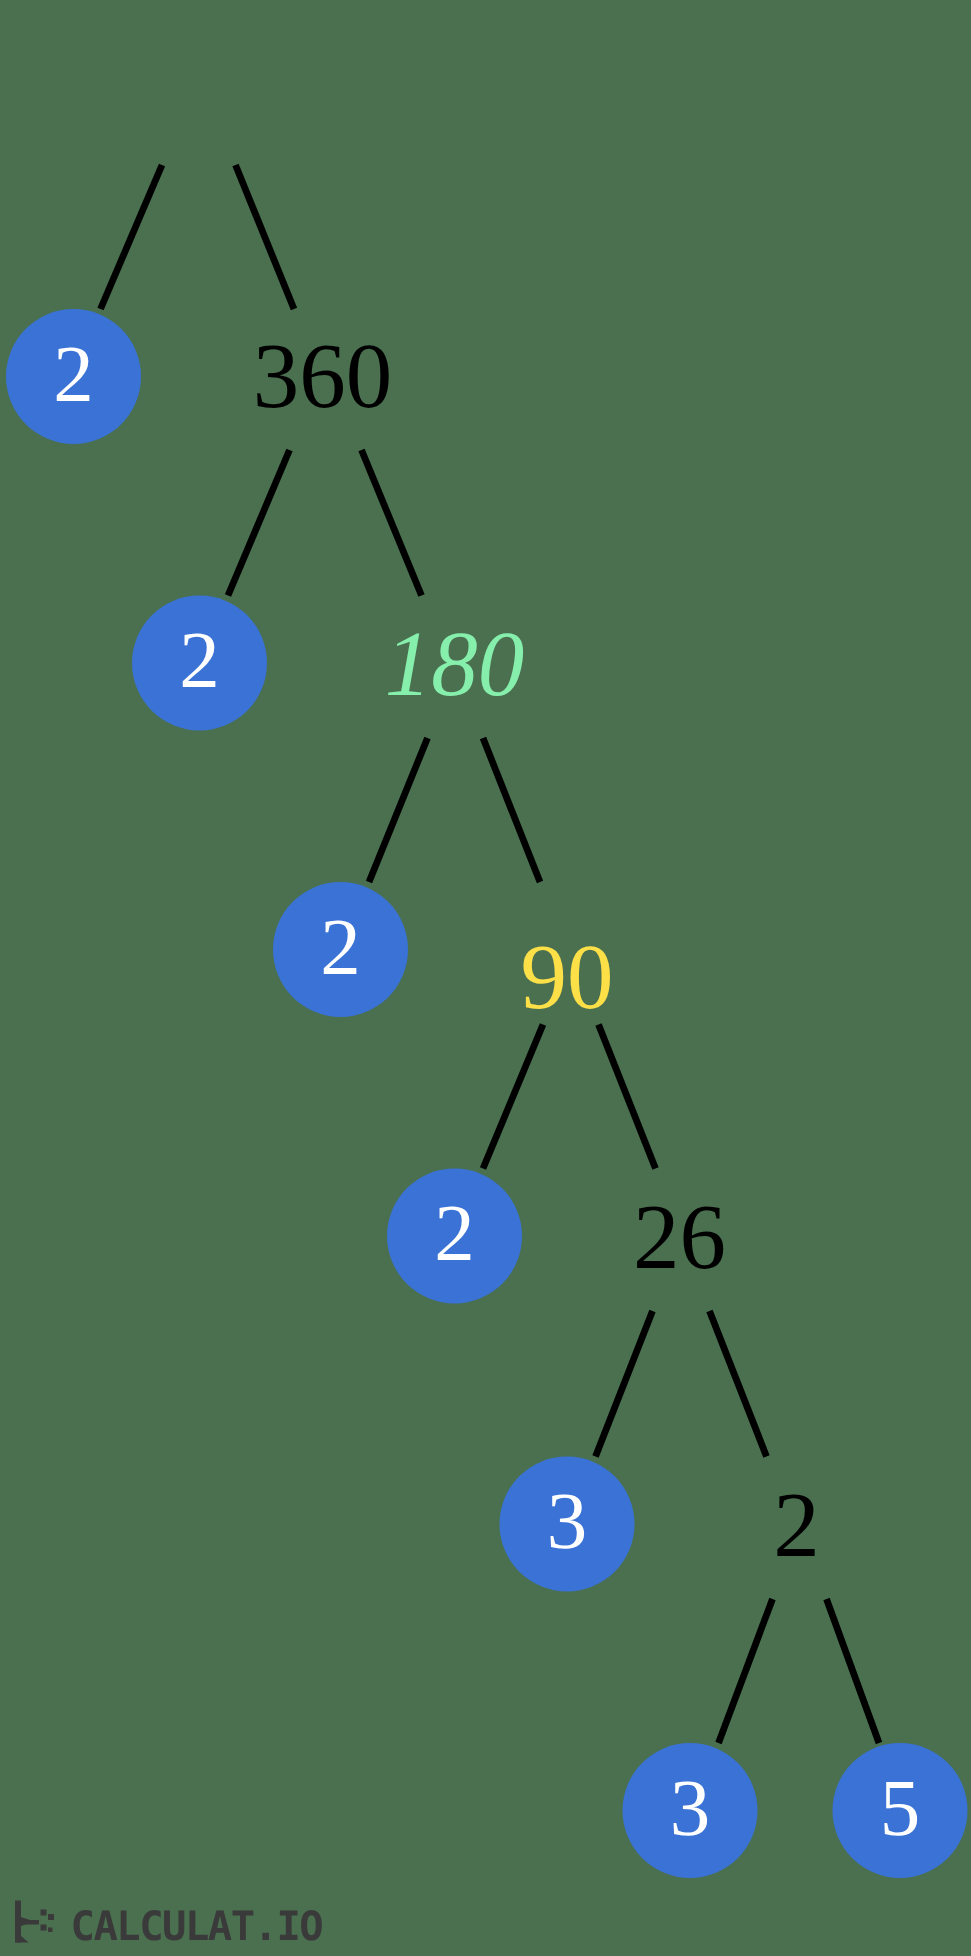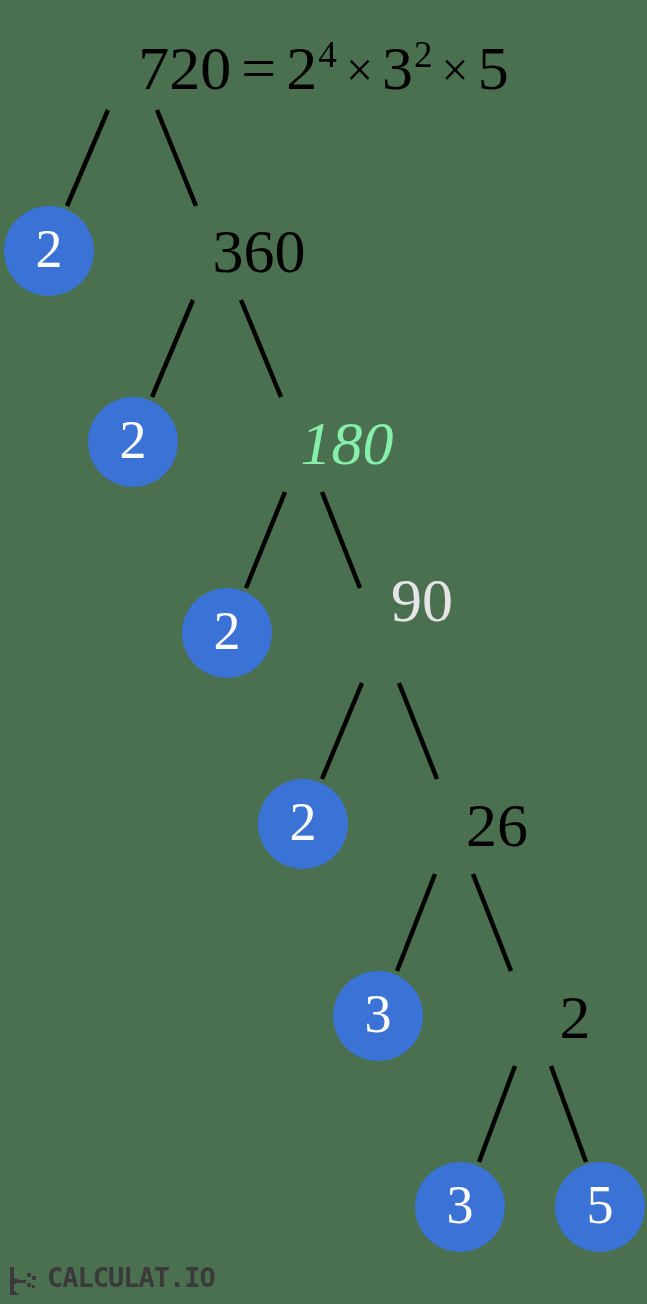--- a/index.html
+++ b/index.html
@@ -32,21 +32,20 @@
     transform: translate(-50%, -50%);
     white-space: nowrap;
     line-height: 1;
     text-align: center;
   }
   .node-composite {
     color: #000000;
     font-family: "Liberation Serif", "DejaVu Serif", serif;
     font-size: 62px;
     letter-spacing: 0px;
-    margin-left: 44px;
   }
   .node-prime {
     width: 90px;
     height: 90px;
     border-radius: 50%;
     background: #3a72d6;
     color: #ffffff;
     font-family: "Liberation Serif", "DejaVu Serif", serif;
     font-size: 54px;
     display: flex;
@@ -81,21 +80,21 @@
     font-size: 0.60em;
     vertical-align: super;
     line-height: 0;
     margin-left: 1px;
   }
   #watermark {
     position: absolute;
     left: 8px;
     bottom: 6px;
     display: flex;
-    align-items: flex-start;
+    align-items: flex-end;
     gap: 7px;
   }
   #watermark .wm-text {
     color: #3a3a3a;
     font-family: "DejaVu Sans Mono", "Liberation Mono", monospace;
     font-size: 27px;
     font-weight: bold;
     letter-spacing: -1px;
     line-height: 1;
   }
@@ -118,37 +117,34 @@
       <line x1="285" y1="492" x2="246" y2="588" stroke="#000000" stroke-width="4.5" stroke-linecap="butt"></line>
       <line x1="322" y1="492" x2="360" y2="588" stroke="#000000" stroke-width="4.5" stroke-linecap="butt"></line>
       <line x1="362" y1="683" x2="322" y2="779" stroke="#000000" stroke-width="4.5" stroke-linecap="butt"></line>
       <line x1="399" y1="683" x2="437" y2="779" stroke="#000000" stroke-width="4.5" stroke-linecap="butt"></line>
       <line x1="435" y1="874" x2="397" y2="971" stroke="#000000" stroke-width="4.5" stroke-linecap="butt"></line>
       <line x1="473" y1="874" x2="511" y2="971" stroke="#000000" stroke-width="4.5" stroke-linecap="butt"></line>
       <line x1="515" y1="1066" x2="479" y2="1162" stroke="#000000" stroke-width="4.5" stroke-linecap="butt"></line>
       <line x1="551" y1="1066" x2="586" y2="1162" stroke="#000000" stroke-width="4.5" stroke-linecap="butt"></line>
     </svg>
 
-  <div id="title">
-    <span>720</span><span class="eq-op">=</span><span id="factors-holder"><span>2</span><sup>4</sup><span class="times">×</span><span>3</span><sup>2</sup><span class="times">×</span><span>5</span></span>
-  </div>
 
   <div id="nodes-holder">
       <div class="node node-prime" style="left: 49px; top: 251px; background: rgb(58, 114, 214); color: rgb(255, 255, 255);">
         <span>2</span>
       </div>
       <div class="node node-composite" style="left: 215px; top: 251px; color: rgb(0, 0, 0);">360</div>
       <div class="node node-prime" style="left: 133px; top: 442px; background: rgb(58, 114, 214); color: rgb(255, 255, 255);">
         <span>2</span>
       </div>
       <div class="node node-composite" style="left: 303px; top: 443px; color: #86efac; font-style: italic;">180</div>
       <div class="node node-prime" style="left: 227px; top: 633px; background: rgb(58, 114, 214); color: rgb(255, 255, 255);">
         <span>2</span>
       </div>
-      <div class="node node-composite" style="left: 378px; top: 600px; color: #e5e5e5;">90</div>
+      <div class="node node-composite" style="left: 378px; top: 652px; color: #fde047;">90</div>
       <div class="node node-prime" style="left: 303px; top: 824px; background: rgb(58, 114, 214); color: rgb(255, 255, 255);">
         <span>2</span>
       </div>
       <div class="node node-composite" style="left: 453px; top: 825px; color: rgb(0, 0, 0);">26</div>
       <div class="node node-prime" style="left: 378px; top: 1016px; background: rgb(58, 114, 214); color: rgb(255, 255, 255);">
         <span>3</span>
       </div>
       <div class="node node-composite" style="left: 531px; top: 1017px; color: rgb(0, 0, 0);">2</div>
       <div class="node node-prime" style="left: 460px; top: 1207px; background: rgb(58, 114, 214); color: rgb(255, 255, 255);">
         <span>3</span>

